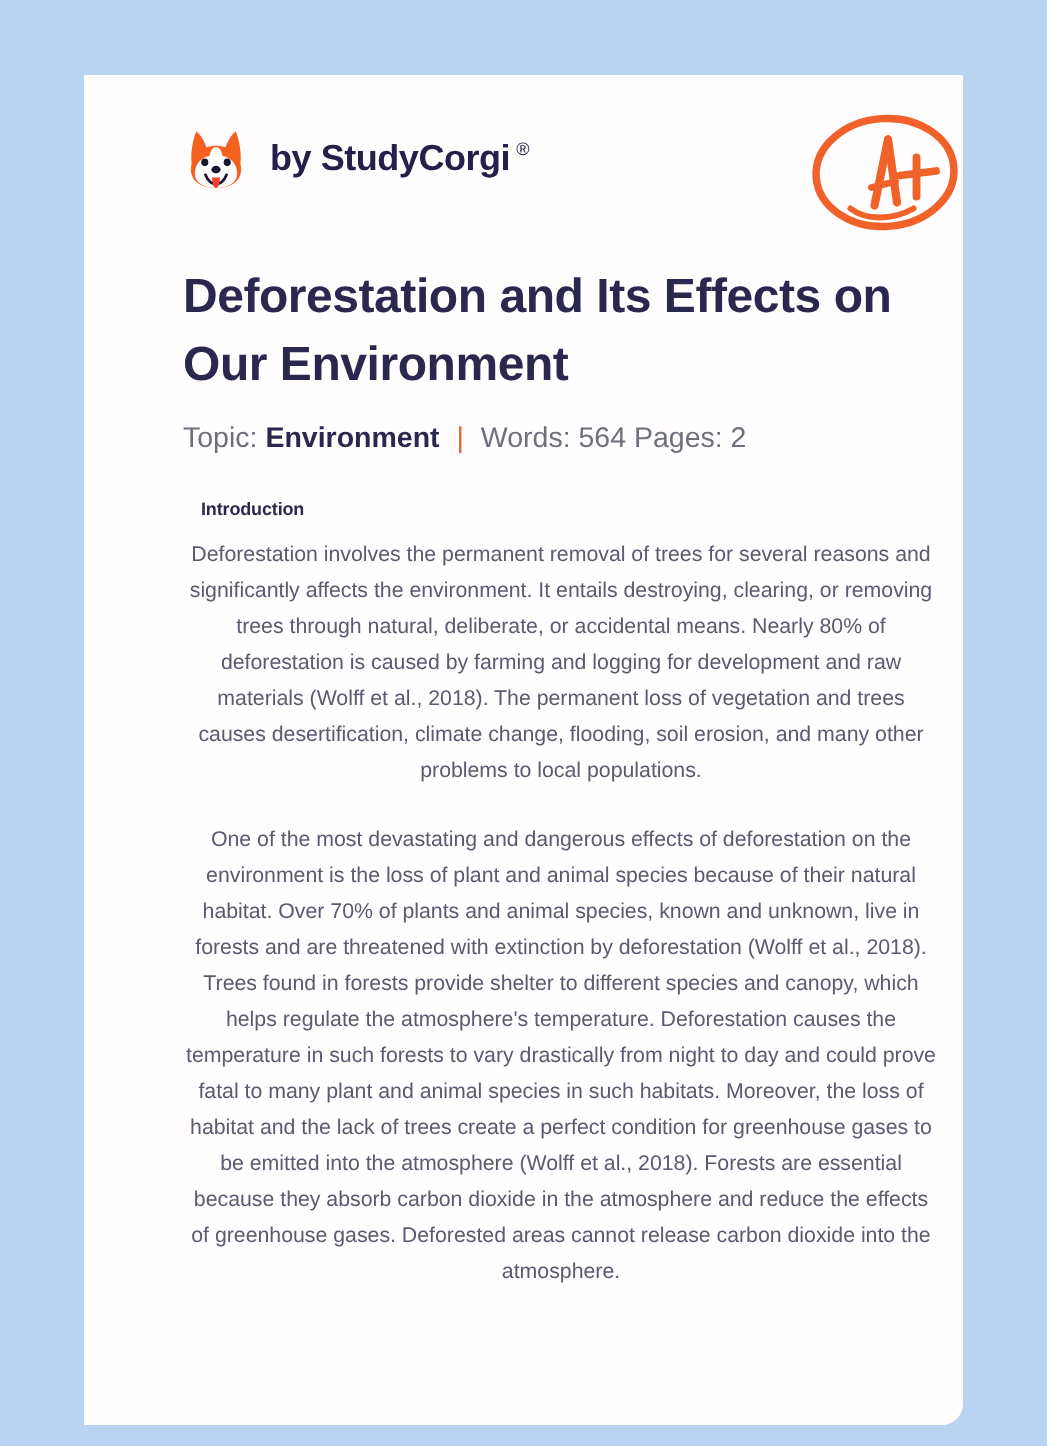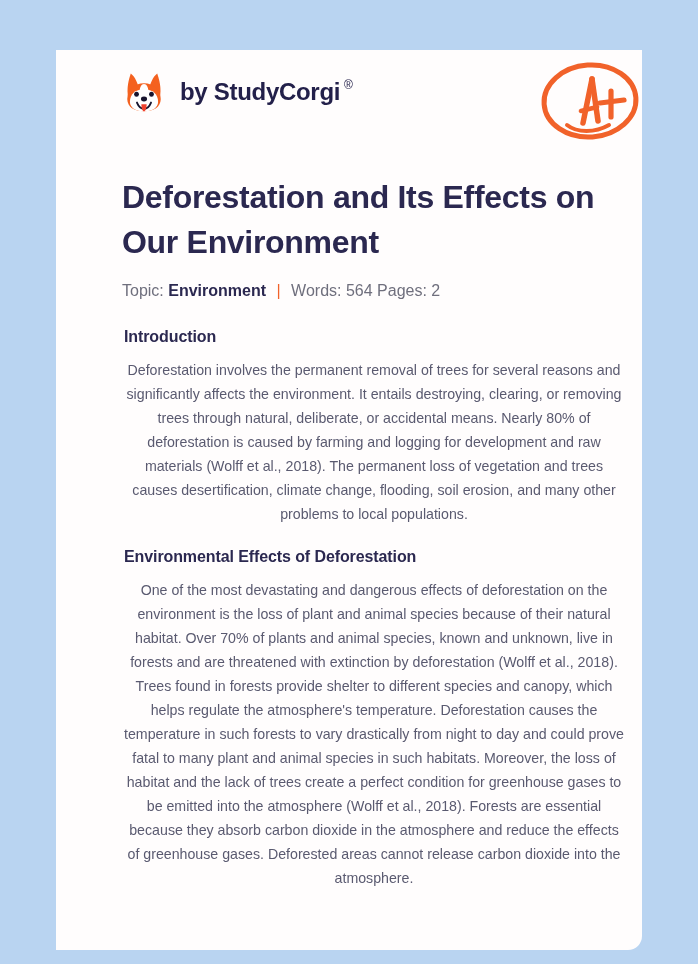--- a/index.html
+++ b/index.html
@@ -24,21 +24,21 @@
     background: #fffdfd;
     border-bottom-right-radius: 14px;
     border-bottom-left-radius: 0px;
     overflow: hidden;
   }
 
   
   #doc-header {
     position: absolute;
     left: 0;
-    top: 0;
+    top: 14px;
     width: 586px;
     height: 110px;
   }
 
   #brand-block {
     position: absolute;
     left: 66px;
     top: 20px;
     display: flex;
     align-items: center;
@@ -90,44 +90,44 @@
     color: #2b2850;
     font-size: 32px;
     line-height: 1.42;
     font-weight: bold;
     letter-spacing: -0.3px;
     margin: 0 0 16px 0;
     width: 500px;
   }
 
   #doc-meta {
-    font-size: 16px;
+    font-size: 19px;
     color: #8a8a96;
     margin-bottom: 28px;
     white-space: nowrap;
   }
   #doc-meta .meta-strong {
     color: #2b2850;
     font-weight: bold;
   }
   #doc-meta .meta-sep {
     color: #f1622a;
     margin: 0 6px;
     font-weight: normal;
   }
   #doc-meta .meta-plain {
     color: #6f6f7d;
   }
 
   .section-heading {
     color: #2b2850;
-    font-size: 16px;
+    font-size: 12px;
     font-weight: bold;
     letter-spacing: -0.1px;
-    margin: 0 0 12px 2px;
+    margin: 0 0 12px 12px;
   }
 
   .section-body {
     color: #5a5a70;
     font-size: 14.2px;
     line-height: 1.69;
     margin: 0 0 22px 0;
     width: 504px;
     text-align: center;
   }
@@ -197,18 +197,17 @@
       <span class="meta-plain">Words: 564</span>
       <span class="meta-plain">Pages: 2</span>
     </div>
 
     <div class="section-block">
       <h2 class="section-heading">Introduction</h2>
       <p class="section-body">Deforestation involves the permanent removal of trees for several reasons and significantly affects the environment. It entails destroying, clearing, or removing trees through natural, deliberate, or accidental means. Nearly 80% of deforestation is caused by farming and logging for development and raw materials (Wolff et al., 2018). The permanent loss of vegetation and trees causes desertification, climate change, flooding, soil erosion, and many other problems to local populations.</p>
     </div>
 
     <div class="section-block">
-      <h2 class="section-heading">Environmental Effects of Deforestation</h2>
       <p class="section-body">One of the most devastating and dangerous effects of deforestation on the environment is the loss of plant and animal species because of their natural habitat. Over 70% of plants and animal species, known and unknown, live in forests and are threatened with extinction by deforestation (Wolff et al., 2018). Trees found in forests provide shelter to different species and canopy, which helps regulate the atmosphere's temperature. Deforestation causes the temperature in such forests to vary drastically from night to day and could prove fatal to many plant and animal species in such habitats. Moreover, the loss of habitat and the lack of trees create a perfect condition for greenhouse gases to be emitted into the atmosphere (Wolff et al., 2018). Forests are essential because they absorb carbon dioxide in the atmosphere and reduce the effects of greenhouse gases. Deforested areas cannot release carbon dioxide into the atmosphere.</p>
     </div>
 
   </div>
 </div>
 
 </body></html>

